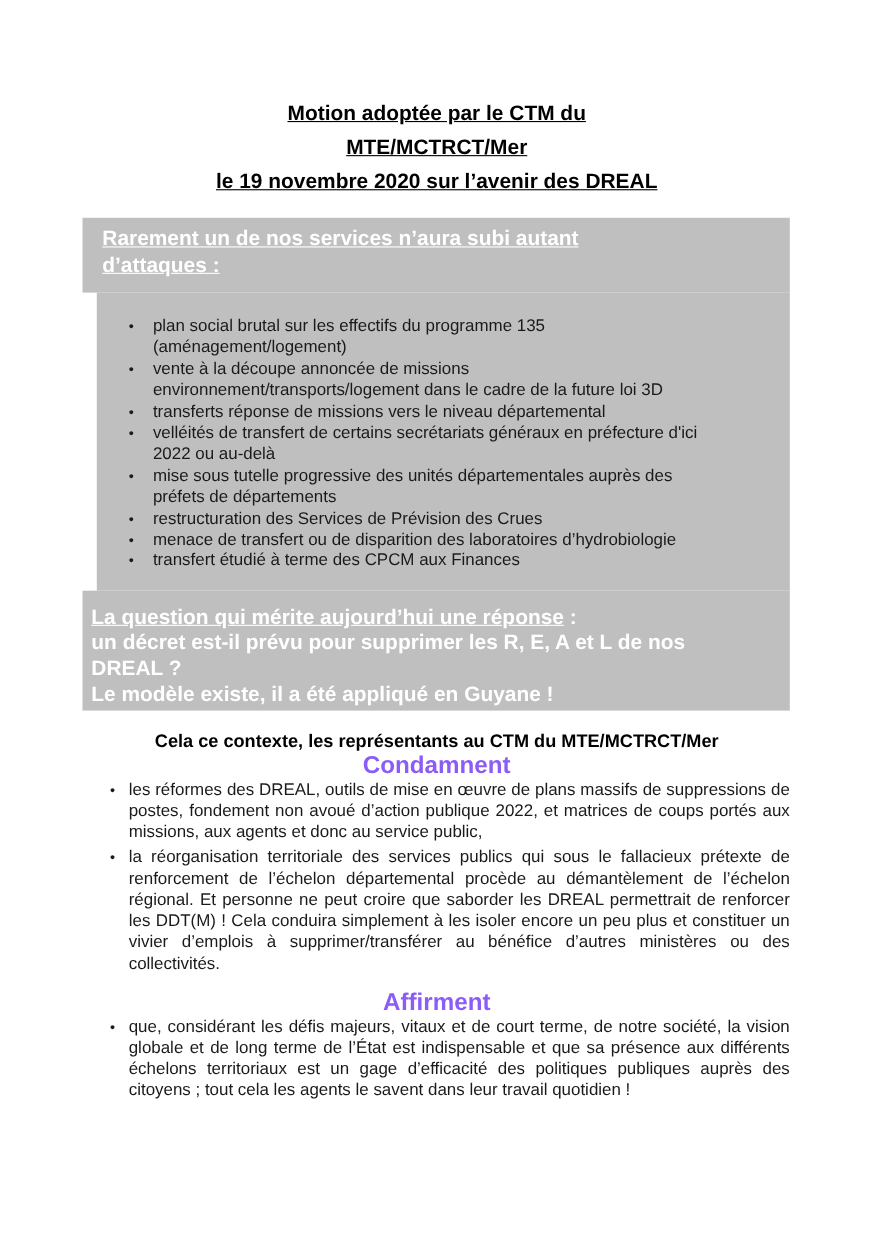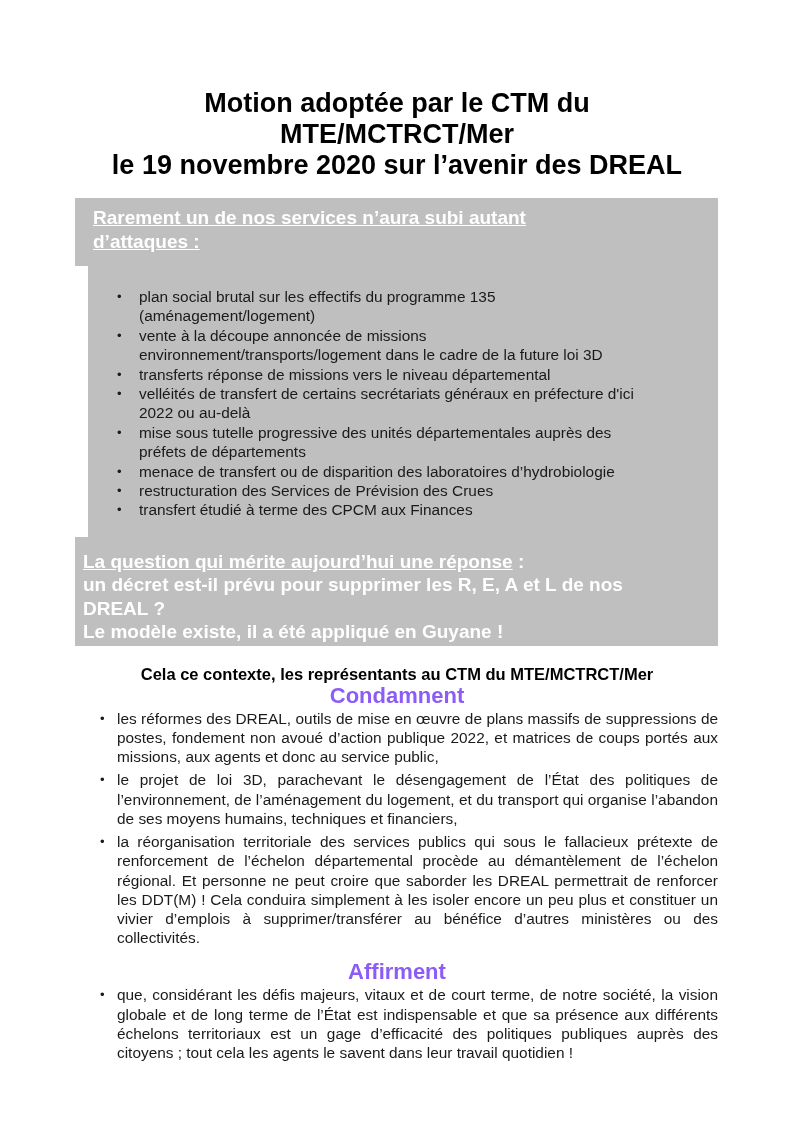--- a/index.html
+++ b/index.html
@@ -18,26 +18,27 @@
   .page {
     position: relative;
     width: 794px;
     height: 1123px;
     box-sizing: border-box;
   }
   
   .doc-title {
     margin: 0 75px 0 75px;
     padding-top: 88px;
-    font-size: 27px;
+    font-size: 19px;
     line-height: 31px;
     font-weight: bold;
     color: #000000;
     text-align: center;
     white-space: pre-line;
+    text-decoration: underline;
   }
   
   .banner {
     margin: 0 76px 0 75px;
     background: #bfbfbf;
     color: #ffffff;
     font-weight: bold;
     text-align: left;
     box-sizing: border-box;
   }
@@ -143,42 +144,41 @@
     <ul>
       <li>plan social brutal sur les effectifs du programme 135
 (aménagement/logement)</li>
       <li>vente à la découpe annoncée de missions
 environnement/transports/logement dans le cadre de la future loi 3D</li>
       <li>transferts réponse de missions vers le niveau départemental</li>
       <li>velléités de transfert de certains secrétariats généraux en préfecture d'ici
 2022 ou au-delà</li>
       <li>mise sous tutelle progressive des unités départementales auprès des
 préfets de départements</li>
+      <li>restructuration des Services de Prévision des Crues</li>
       <li>menace de transfert ou de disparition des laboratoires d’hydrobiologie</li>
-      <li>restructuration des Services de Prévision des Crues</li>
       <li>transfert étudié à terme des CPCM aux Finances</li>
     </ul>
   </section>
 
   <section class="banner banner-2">
     <div>
       <span class="underline">La question qui mérite aujourd’hui une réponse</span><span> :</span>
     </div>
     <div class="pre">un décret est-il prévu pour supprimer les R, E, A et L de nos
 DREAL ?
 Le modèle existe, il a été appliqué en Guyane !</div>
   </section>
 
   <h2 class="ctx-heading">Cela ce contexte, les représentants au CTM du MTE/MCTRCT/Mer</h2>
 
   <h3 class="ctx-subheading">Condamnent</h3>
 
   <ul class="justified-list">
     <li>les réformes des DREAL, outils de mise en œuvre de plans massifs de suppressions de postes, fondement non avoué d’action publique 2022, et matrices de coups portés aux missions, aux agents et donc au service public,</li>
-    <li>le projet de loi 3D, parachevant le désengagement de l’État des politiques de l’environnement, de l’aménagement du logement, et du transport qui organise l’abandon de ses moyens humains, techniques et financiers,</li>
     <li>la réorganisation territoriale des services publics qui sous le fallacieux prétexte de renforcement de l’échelon départemental procède au démantèlement de l’échelon régional. Et personne ne peut croire que saborder les DREAL permettrait de renforcer les DDT(M) ! Cela conduira simplement à les isoler encore un peu plus et constituer un vivier d’emplois à supprimer/transférer au bénéfice d’autres ministères ou des collectivités.</li>
   </ul>
 
   <h3 class="ctx-subheading affirm-heading">Affirment</h3>
 
   <ul class="justified-list">
     <li>que, considérant les défis majeurs, vitaux et de court terme, de notre société, la vision globale et de long terme de l’État est indispensable et que sa présence aux différents échelons territoriaux est un gage d’efficacité des politiques publiques auprès des citoyens ; tout cela les agents le savent dans leur travail quotidien !</li>
   </ul>
 
 </div>

